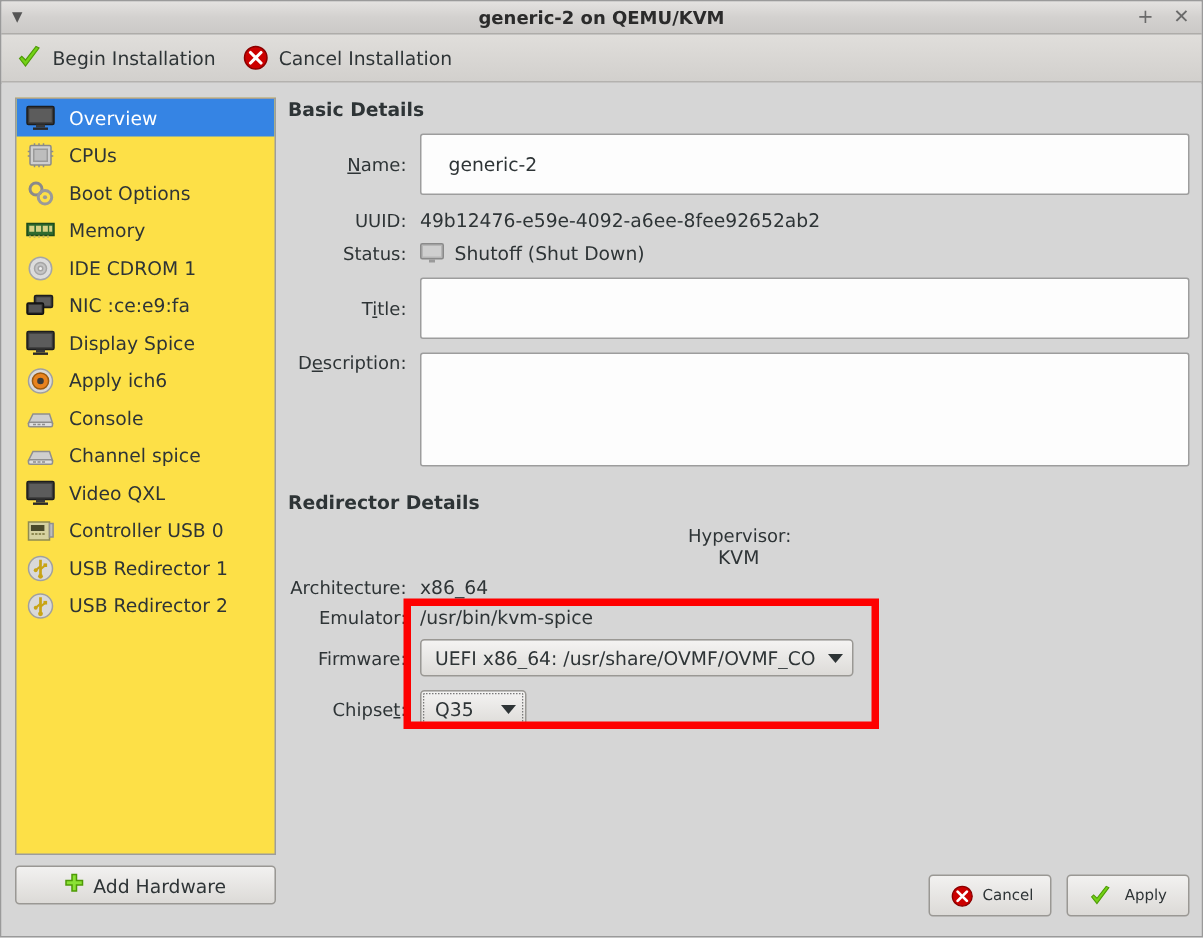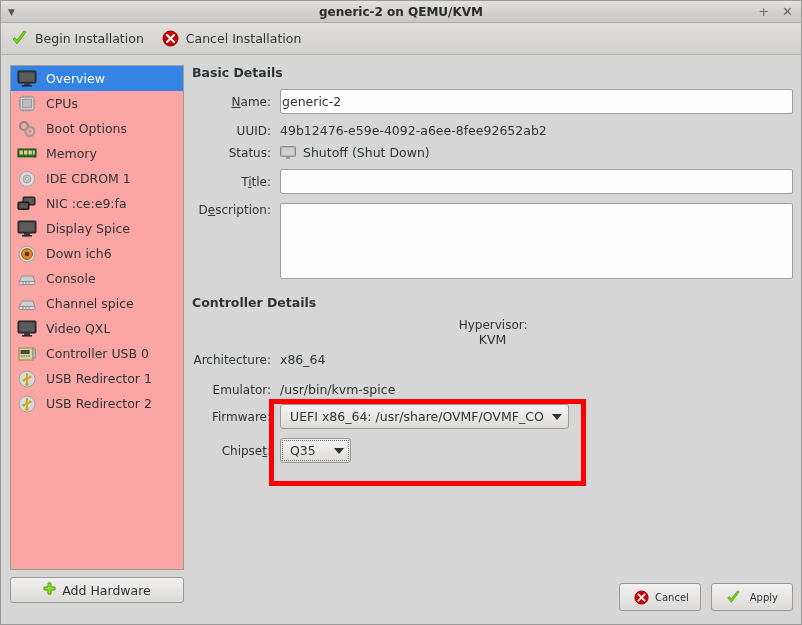--- a/index.html
+++ b/index.html
@@ -65,21 +65,21 @@
   
   .body {
     position: absolute; top: 55px; left: 0; right: 0; bottom: 0;
     background: #d6d6d6;
   }
 
   
   .sidebar {
     position: absolute; left: 9px; top: 9px;
     width: 174px; height: 505px;
-    background: #fca5a5;
+    background: #fde047;
     border: 1px solid #9d9d9d;
     overflow: hidden;
   }
   .dev {
     height: 25px; display: flex; align-items: center;
     padding-left: 5px; gap: 8px;
     font-size: 12.5px; color: #2e3436;
   }
   .dev.sel { background: #3584e4; color: #ffffff; }
   .dev .ic { width: 22px; height: 20px; flex: none; display: flex; align-items: center; justify-content: center; }
@@ -108,23 +108,23 @@
     font-size: 12px; color: #2e3436; flex: none;
   }
   .lab.top { align-self: flex-start; }
   .val { font-size: 12.5px; color: #2e3436; }
   u { text-decoration: underline; }
 
   .inp {
     background: #fdfdfd;
     border: 1px solid #9d9d9d;
     border-radius: 2px;
-    height: 25px;
+    height: 41px;
     display: flex; align-items: center;
-    padding: 0 1px;
+    padding: 0 18px;
     font-size: 12.5px;
     color: #2e3436;
   }
   .ta {
     background: #fdfdfd;
     border: 1px solid #9d9d9d;
     border-radius: 2px;
   }
 
   .combo {
@@ -283,21 +283,21 @@
           <span class="nm">Display Spice</span>
         </div>
         <div class="dev">
           <span class="ic">
             <svg width="20" height="18" viewBox="0 0 20 18">
               <circle cx="10" cy="9" r="8" fill="#d9d9d9" stroke="#a0a0a0"></circle>
               <circle cx="10" cy="9" r="5.4" fill="#e8821e" stroke="#9c5a10"></circle>
               <circle cx="10" cy="9" r="2.2" fill="#3a3a3a"></circle>
             </svg>
           </span>
-          <span class="nm">Down ich6</span>
+          <span class="nm">Apply ich6</span>
         </div>
         <div class="dev">
           <span class="ic">
             <svg width="20" height="18" viewBox="0 0 20 18">
               <path d="M2 12 L5 6 h11 l2 6 z" fill="#cfcfcf" stroke="#8f8f8f"></path>
               <rect x="2" y="11.5" width="16" height="3" rx="1" fill="#dedede" stroke="#8f8f8f"></rect>
               <path d="M5 13h2M8 13h2M11 13h2" stroke="#8f8f8f" stroke-width="1"></path>
             </svg>
           </span>
           <span class="nm">Console</span>
@@ -400,33 +400,33 @@
       <div class="row" style="margin-top:9px;">
         <div class="lab">T<u>i</u>tle:</div>
         <div class="inp" style="flex:1;"></div>
       </div>
 
       <div class="row" style="margin-top:9px; align-items:flex-start;">
         <div class="lab top">D<u>e</u>scription:</div>
         <div class="ta" style="flex:1; height:76px;"></div>
       </div>
 
-      <div class="sect-h" style="margin-top:16px;">Controller Details</div>
+      <div class="sect-h" style="margin-top:16px;">Redirector Details</div>
 
       <div class="row" style="margin-top:8px;flex-direction:column;">
         <div class="lab">Hypervisor:</div>
         <div class="val">KVM</div>
       </div>
 
       <div class="row" style="margin-top:5px;">
         <div class="lab">Architecture:</div>
         <div class="val">x86_64</div>
       </div>
 
-      <div class="row" style="margin-top:15px;">
+      <div class="row" style="margin-top:5px;">
         <div class="lab">Emulator:</div>
         <div class="val">/usr/bin/kvm-spice</div>
       </div>
 
       <div class="row" style="margin-top:7px;">
         <div class="lab">Firmware:</div>
         <div class="combo" style="width:289px;">
           <span class="ctext">UEFI x86_64: /usr/share/OVMF/OVMF_CODE.fd</span>
           <span class="arrow"></span>
         </div>

